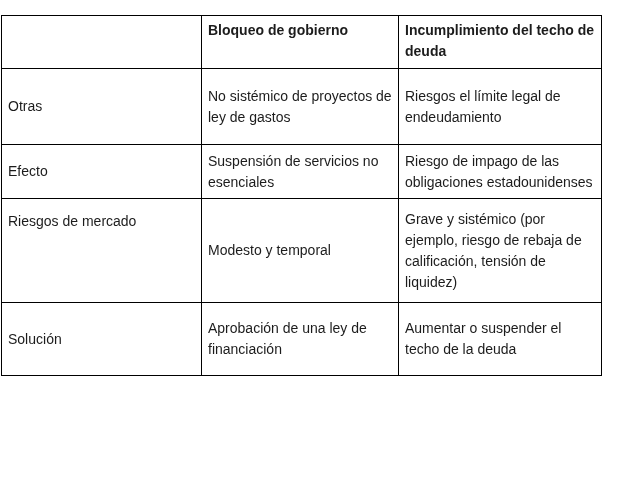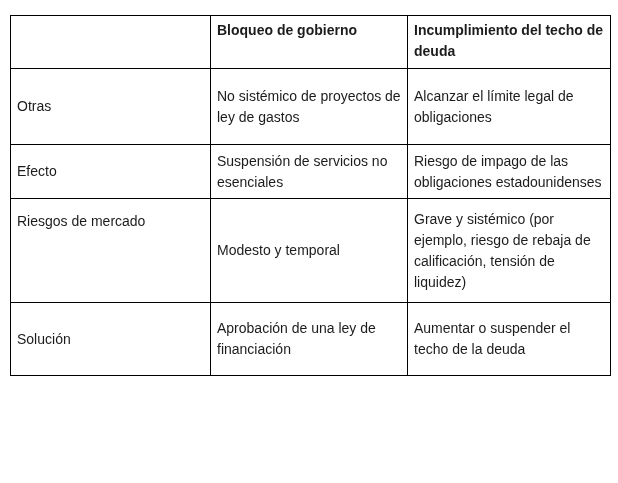--- a/index.html
+++ b/index.html
@@ -9,21 +9,21 @@
   }
   body {
     width: 618px;
     height: 483px;
     position: relative;
     font-family: "Liberation Sans", sans-serif;
     color: #1c1c1c;
   }
   table.cmp {
     position: absolute;
-    left: 10px;
+    left: 1px;
     top: 15px;
     width: 600px;
     border-collapse: collapse;
     table-layout: fixed;
     font-size: 14px;
     line-height: 21px;
   }
   table.cmp th, table.cmp td {
     border: 1.5px solid #000000;
     padding: 2px 6px;
@@ -58,21 +58,21 @@
   <tbody>
     <tr class="r-head">
       <th></th>
       <th>Bloqueo de gobierno</th>
       <th>Incumplimiento del techo de deuda</th>
     </tr>
 
     <tr class="r-causa">
       <td class="va-mid">Otras</td>
       <td class="va-mid">No sistémico de proyectos de ley de gastos</td>
-      <td class="va-mid">Alcanzar el límite legal de obligaciones</td>
+      <td class="va-mid">Riesgos el límite legal de endeudamiento</td>
     </tr>
 
     <tr class="r-efecto">
       <td class="va-mid">Efecto</td>
       <td class="va-mid">Suspensión de servicios no esenciales</td>
       <td class="va-mid">Riesgo de impago de las obligaciones estadounidenses</td>
     </tr>
 
 
     <tr class="r-riesgos">

